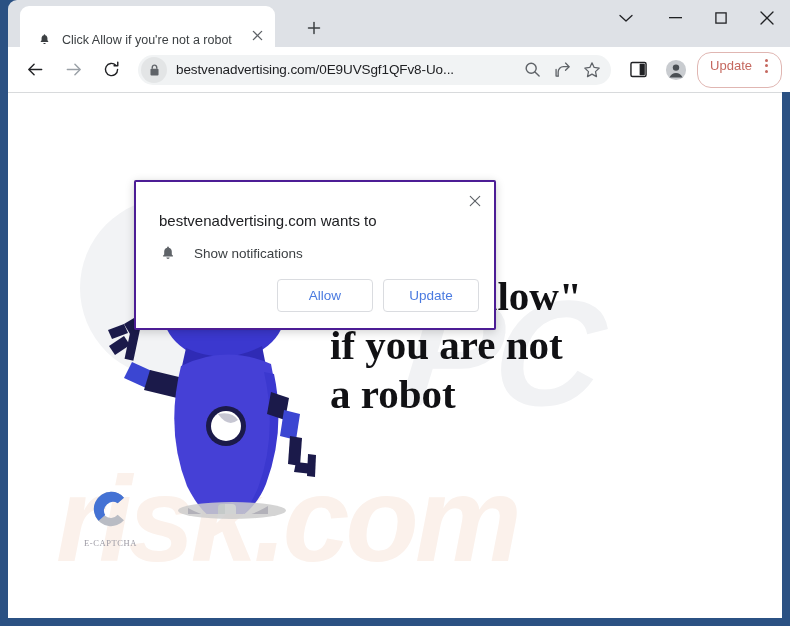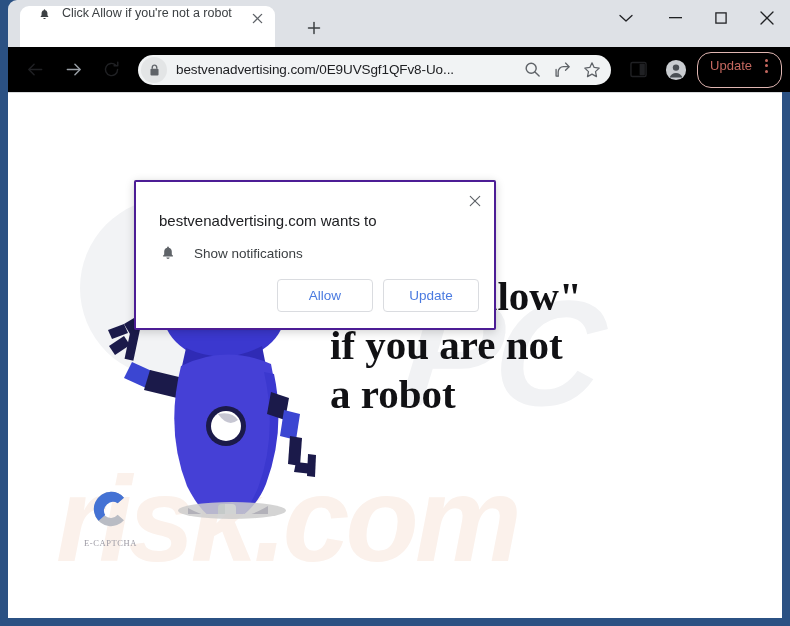--- a/index.html
+++ b/index.html
@@ -22,21 +22,21 @@
   
   .tabstrip{
     position:absolute;left:8px;top:0;right:0px;height:47px;
     background:#dee1e6;
     border-top-left-radius:9px;
   }
   .tab{
     position:absolute;left:12px;top:6px;width:255px;height:41px;
     background:#ffffff;
     border-radius:9px 9px 0 0;
-    display:flex;align-items:flex-start;
+    display:flex;align-items:flex-end;
   }
   .tab-favicon{
     margin-left:16px;width:16px;height:16px;
     display:flex;align-items:center;justify-content:center;
     flex:0 0 auto;
   }
   .tab-title{
     margin-left:10px;
     font-size:12.5px;color:#3c4043;
     white-space:nowrap;overflow:hidden;text-overflow:ellipsis;
@@ -58,21 +58,21 @@
     position:absolute;top:0;right:0;height:47px;display:flex;align-items:flex-start;
   }
   .wc{
     width:46px;height:36px;display:flex;align-items:center;justify-content:center;
   }
   .wc.chev{width:52px;}
 
   
   .toolbar{
     position:absolute;left:8px;top:47px;right:0;height:45px;
-    background:#000000;
+    background:#ffffff;
     display:flex;align-items:center;
   }
   .tb-icon{
     width:30px;height:30px;border-radius:50%;
     display:flex;align-items:center;justify-content:center;flex:0 0 auto;
   }
   .tb-icon.nav{margin-left:12px;}
   .omnibox{
     flex:1 1 auto;height:30px;margin-left:12px;margin-right:4px;
     background:#f1f3f4;border-radius:15px;

